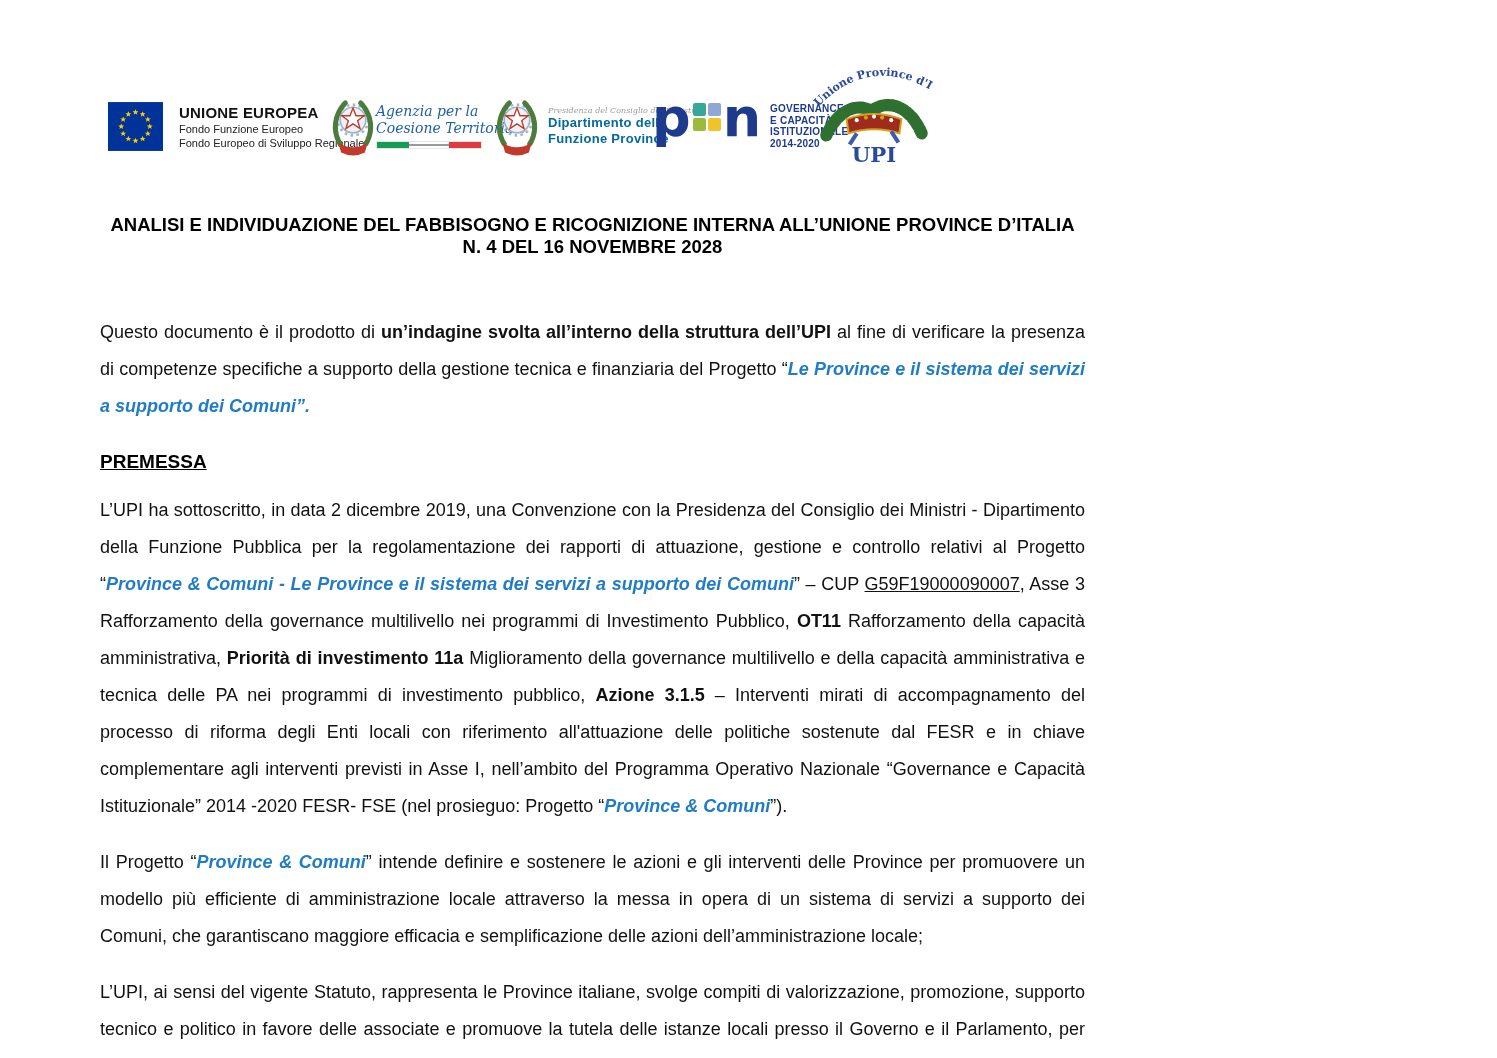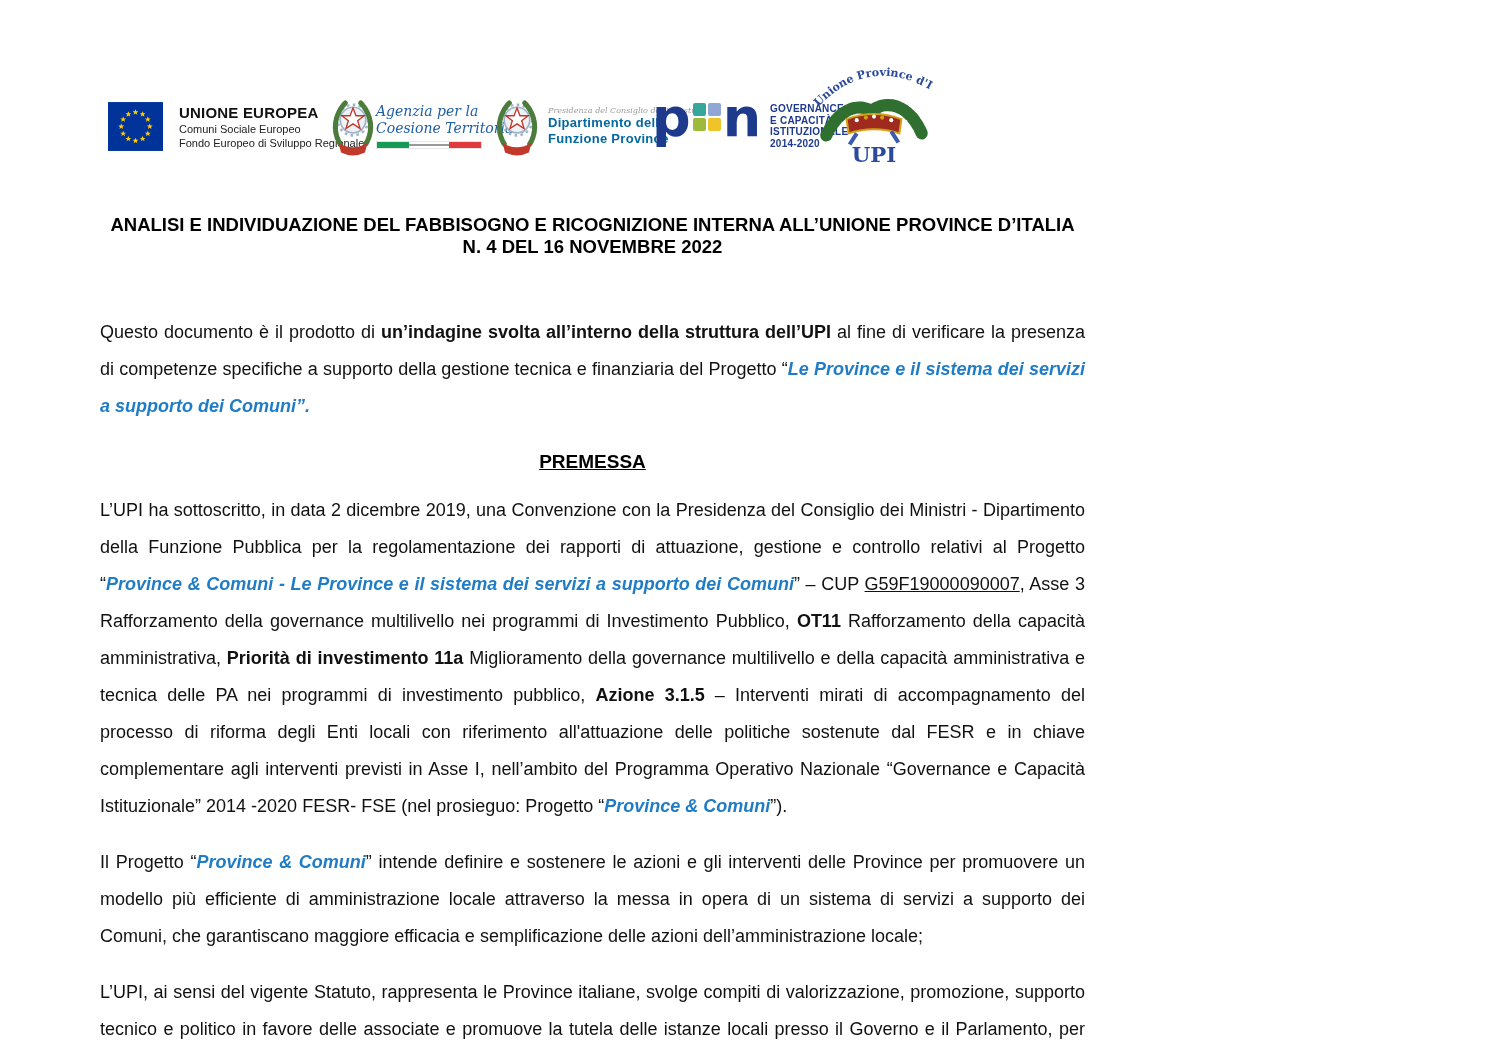--- a/index.html
+++ b/index.html
@@ -34,21 +34,21 @@
   .sq-gold  { background:#EFC32A; }
   .pon-text { margin:7px 0 0 9px; font-size:10px; font-weight:800; color:var(--navy); line-height:11.5px; letter-spacing:.2px; }
   .logo-upi { left:808px; top:52px; }
   
   .content { margin:0 100px; }
   .doc-title { text-align:center; font-size:18.5px; font-weight:700; margin:36px 0 0; color:#000; }
   .doc-title .seg-blue, .seg-blue { color:var(--blue); font-style:italic; font-weight:700; }
   .doc-subtitle { text-align:center; font-size:18.5px; font-weight:700; margin:24px 0 0; color:#000; }
   .para { font-size:18px; line-height:37px; text-align:justify; margin:19px 0 0; color:#111; }
   .para-intro { margin-top:56px; }
-  .premessa { font-size:19px; font-weight:700; text-decoration:underline; margin:26px 0 16px; color:#000;text-align:center; }
+  .premessa { font-size:19px; font-weight:700; text-decoration:underline; margin:26px 0 16px; color:#000; }
   .gap-lg { margin-top:40px; }
   .seg-n { font-weight:400; }
   .seg-b { font-weight:700; }
   .seg-bu { font-weight:400; text-decoration:underline; }
   svg text { user-select:none; }
 </style>
 </head>
 <body>
 
 <div class="page">
@@ -69,21 +69,21 @@
           <use href="#st" transform="translate(34,36.1)"></use>
         <use href="#st" transform="translate(27,38)"></use>
           <use href="#st" transform="translate(20,36.1)"></use>
         <use href="#st" transform="translate(14.9,31)"></use>
           <use href="#st" transform="translate(13,24)"></use>
         <use href="#st" transform="translate(14.9,17)"></use>
           <use href="#st" transform="translate(20,11.9)"></use>
       </svg>
       <div class="eu-text">
         <div class="eu-title">UNIONE EUROPEA</div>
-        <div class="eu-sub">Comuni Sociale Europeo</div>
+        <div class="eu-sub">Fondo Funzione Europeo</div>
         <div class="eu-sub">Fondo Europeo di Sviluppo Regionale</div>
       </div>
     </div>
 
     <div class="logo logo-agenzia">
       <svg width="46" height="66" viewBox="0 0 54 74">
         <circle cx="27" cy="30" r="18" fill="none" stroke="#9fb3c8" stroke-width="3" stroke-dasharray="3 4"></circle>
         <circle cx="27" cy="30" r="15" fill="#eef2f6" stroke="#9fb3c8" stroke-width="2"></circle>
         <path d="M27,16 L30.5,25 40,25 32.5,30.8 35.3,40 27,34.5 18.7,40 21.5,30.8 14,25 23.5,25 Z" fill="#ffffff" stroke="#c0392b" stroke-width="1.6"></path>
         <path d="M12,58 C2,42 6,22 18,10" stroke="#4c7c3c" stroke-width="6" fill="none" stroke-dasharray="4 2" stroke-linecap="round"></path>
@@ -149,21 +149,21 @@
         <path d="M48,80 l-7,11" stroke="#3B5BB0" stroke-width="4"></path>
         <path d="M82,78 l7,11" stroke="#3B5BB0" stroke-width="4"></path>
         <text x="65" y="108" text-anchor="middle" font-size="21" font-weight="bold" fill="#2B4A9E" font-family="DejaVu Serif, serif">UPI</text>
       </svg>
     </div>
   </header>
 
   <main class="content">
 
 
-    <h2 class="doc-subtitle">ANALISI E INDIVIDUAZIONE DEL FABBISOGNO E RICOGNIZIONE INTERNA ALL’UNIONE PROVINCE D’ITALIA N. 4 DEL 16 NOVEMBRE 2022</h2>
+    <h2 class="doc-subtitle">ANALISI E INDIVIDUAZIONE DEL FABBISOGNO E RICOGNIZIONE INTERNA ALL’UNIONE PROVINCE D’ITALIA N. 4 DEL 16 NOVEMBRE 2028</h2>
 
     <p class="para para-intro"><span class="seg-n">Questo documento è il prodotto di </span><span class="seg-b">un’indagine svolta all’interno della struttura dell’UPI</span><span class="seg-n"> al fine di verificare la presenza di competenze specifiche a supporto della gestione tecnica e finanziaria del Progetto “</span><span class="seg-blue">Le Province e il sistema dei servizi a supporto dei Comuni”.</span></p>
 
     <h3 class="premessa">PREMESSA</h3>
 
     <p class="para"><span class="seg-n">L’UPI ha sottoscritto, in data 2 dicembre 2019, una Convenzione con la Presidenza del Consiglio dei Ministri - Dipartimento della Funzione Pubblica per la regolamentazione dei rapporti di attuazione, gestione e controllo relativi al Progetto “</span><span class="seg-blue">Province &amp; Comuni - Le Province e il sistema dei servizi a supporto dei Comuni</span><span class="seg-n">” – CUP </span><span class="seg-bu">G59F19000090007</span><span class="seg-n">, Asse 3 Rafforzamento della governance multilivello nei programmi di Investimento Pubblico, </span><span class="seg-b">OT11</span><span class="seg-n"> Rafforzamento della capacità amministrativa, </span><span class="seg-b">Priorità di investimento 11a</span><span class="seg-n"> Miglioramento della governance multilivello e della capacità amministrativa e tecnica delle PA nei programmi di investimento pubblico, </span><span class="seg-b">Azione 3.1.5</span><span class="seg-n"> – Interventi mirati di accompagnamento del processo di riforma degli Enti locali con riferimento all'attuazione delle politiche sostenute dal FESR e in chiave complementare agli interventi previsti in Asse I, nell’ambito del Programma Operativo Nazionale “Governance e Capacità Istituzionale” 2014 -2020 FESR- FSE (nel prosieguo: Progetto “</span><span class="seg-blue">Province &amp; Comuni</span><span class="seg-n">”).</span></p>
 
     <p class="para"><span class="seg-n">Il Progetto “</span><span class="seg-blue">Province &amp; Comuni</span><span class="seg-n">” intende definire e sostenere le azioni e gli interventi delle Province per promuovere un modello più efficiente di amministrazione locale attraverso la messa in opera di un sistema di servizi a supporto dei Comuni, che garantiscano maggiore efficacia e semplificazione delle azioni dell’amministrazione locale;</span></p>
 
     <p class="para"><span class="seg-n">L’UPI, ai sensi del vigente Statuto, rappresenta le Province italiane, svolge compiti di valorizzazione, promozione, supporto tecnico e politico in favore delle associate e promuove la tutela delle istanze locali presso il Governo e il Parlamento, per promuovere la realizzazione di un ordinamento amministrativo che valorizzi le Province come enti esponenziali delle popolazioni residenti nell'ambito delle rispettive circoscrizioni territoriali;</span></p>

